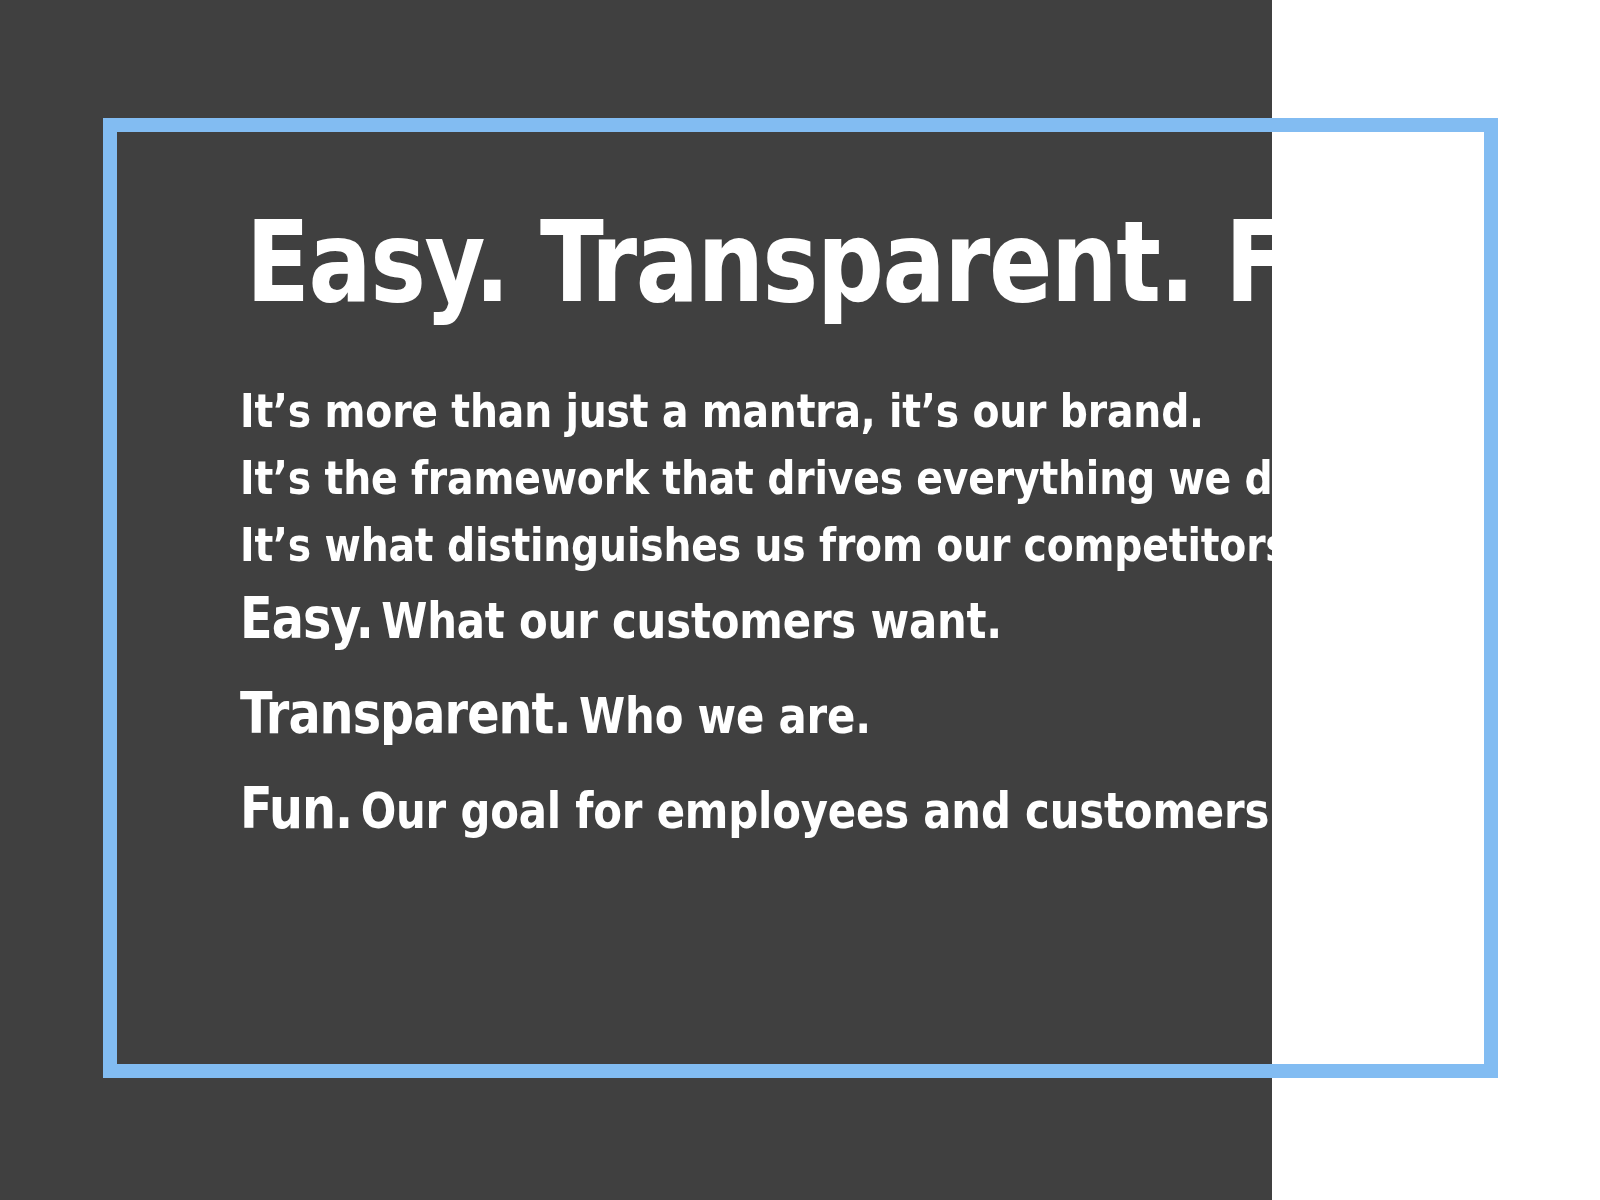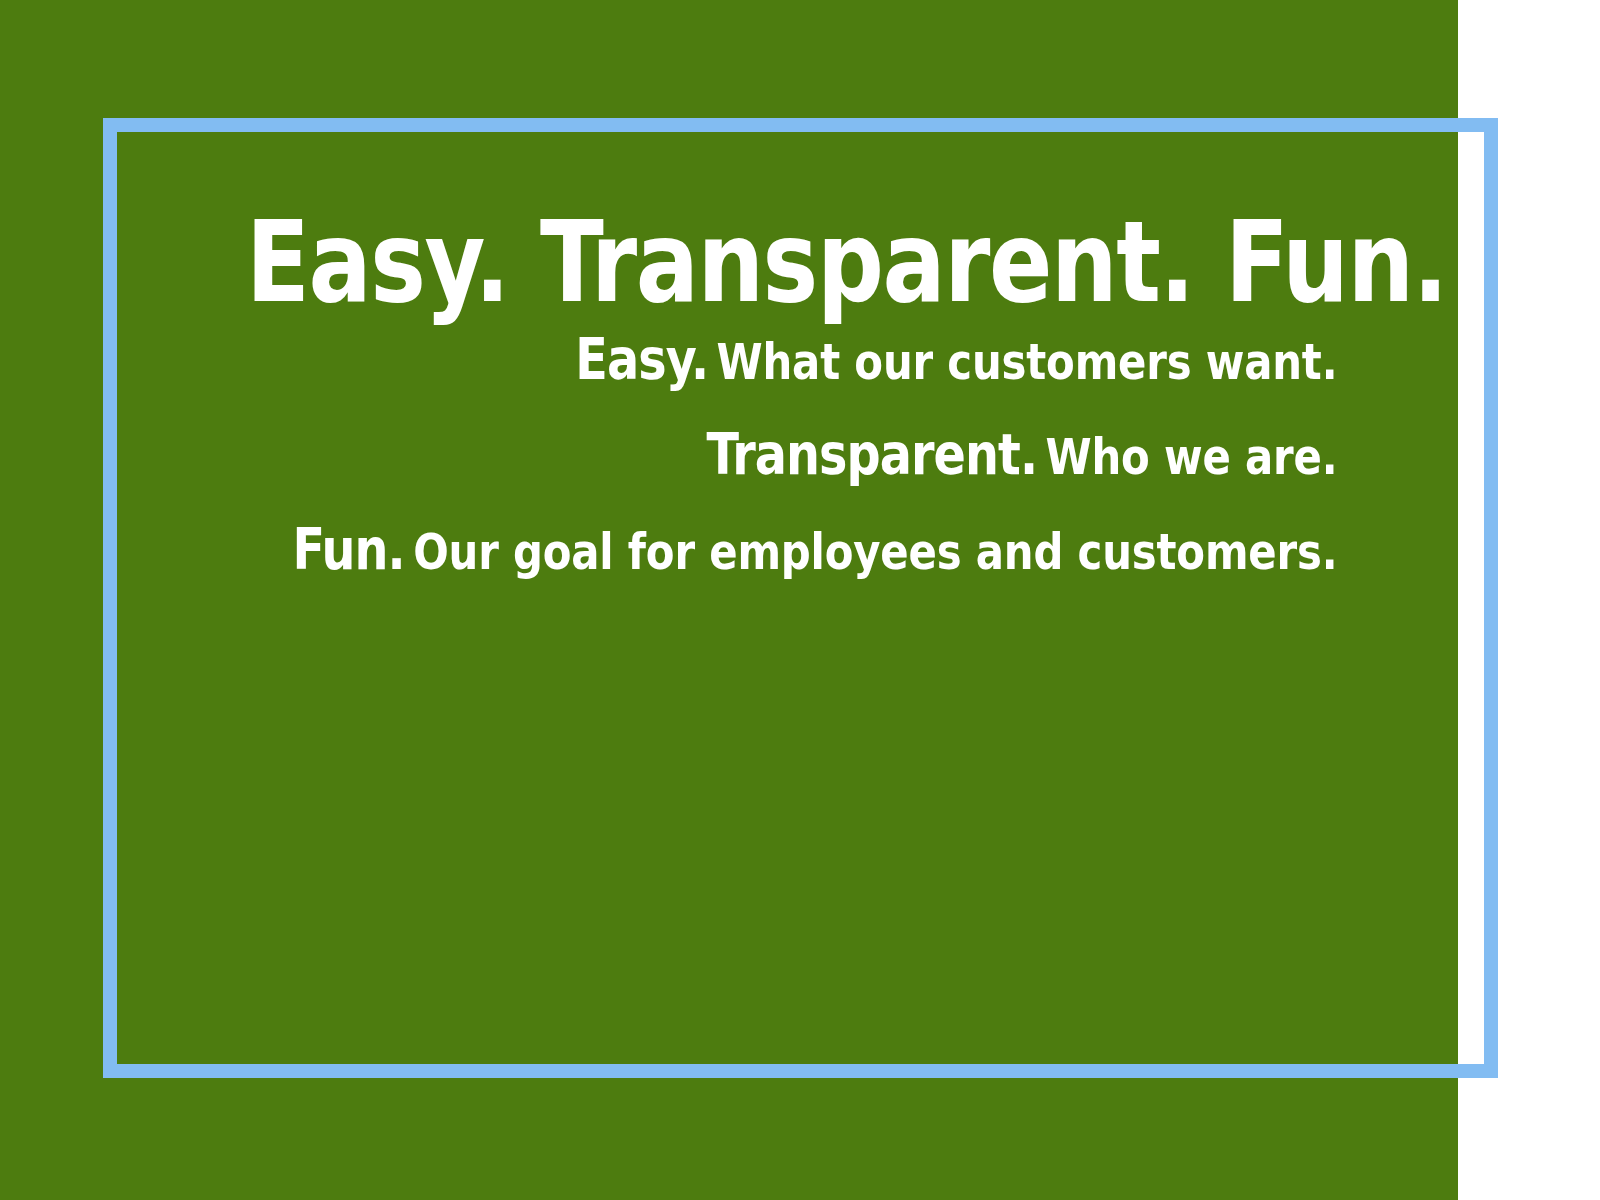--- a/index.html
+++ b/index.html
@@ -8,25 +8,24 @@
   }
   body {
     width: 1600px;
     height: 1200px;
     overflow: hidden;
     font-family: "Liberation Sans", sans-serif;
   }
 
   #slide {
     position: relative;
-    width: 1458px;
+    width: 1272px;
     height: 1200px;
-    background: #4d7c0f;
+    background: #404040;
     box-sizing: border-box;
-    text-align: right;
   }
 
   
   #frame {
     position: absolute;
     left: 103px;
     top: 118px;
     width: 1395px;
     height: 960px;
     border: 14px solid #82BCF2;
@@ -101,20 +100,25 @@
 <body>
 
 <div id="slide">
 
   <div id="frame"></div>
 
   <div id="content">
 
     <h1 class="headline">Easy. Transparent. Fun.</h1>
 
+    <div class="body-block">
+      <div class="body-line">It’s more than just a mantra, it’s our brand.</div>
+      <div class="body-line">It’s the framework that drives everything we do.</div>
+      <div class="body-line">It’s what distinguishes us from our competitors.</div>
+    </div>
 
     <div class="pillar-block">
 
       <div class="pillar-line">
         <span class="pillar-term">Easy.</span><span class="pillar-desc">What our customers want.</span>
       </div>
 
       <div class="pillar-line">
         <span class="pillar-term">Transparent.</span><span class="pillar-desc">Who we are.</span>
       </div>

